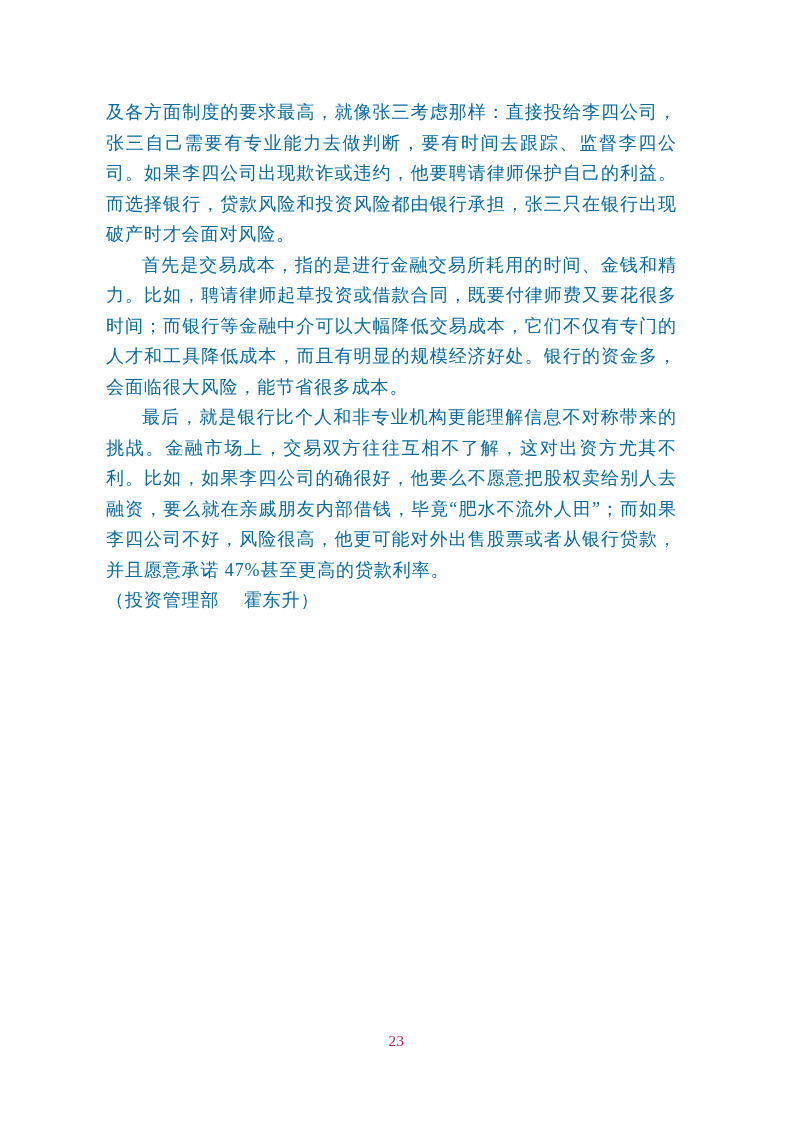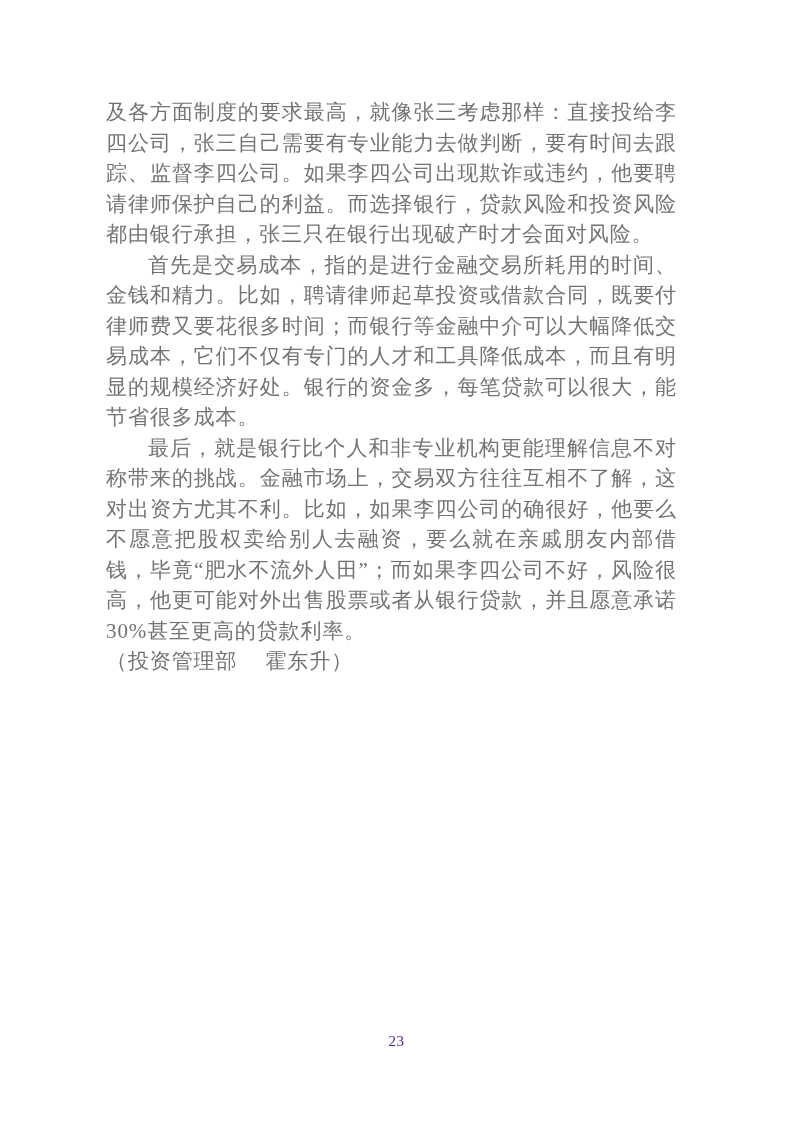--- a/index.html
+++ b/index.html
@@ -17,22 +17,22 @@
   .sheet {
     position: absolute;
     inset: 0;
     background: #ffffff;
   }
   .text-block {
     position: absolute;
     left: 106px;
     top: 97px;
     width: 571px;
-    color: #737373;
-    font-size: 21px;
+    color: #0369a1;
+    font-size: 18px;
     line-height: 30.5px;
     letter-spacing: 0.9px;
     text-align: justify;
     text-justify: inter-character;
   }
   .para {
     margin: 0;
     padding: 0;
     word-break: break-all;
   }
@@ -44,29 +44,29 @@
     text-indent: 0;
     letter-spacing: 0.9px;
   }
   .page-number {
     position: absolute;
     left: 0;
     top: 1033px;
     width: 100%;
     text-align: center;
     font-size: 15px;
-    color: #4c1d95;
+    color: #be185d;
     letter-spacing: 0.5px;
   }
 </style>
 </head>
 <body>
 
 <div class="sheet">
   <main class="text-block">
     <p class="para">及各方面制度的要求最高，就像张三考虑那样：直接投给李四公司，张三自己需要有专业能力去做判断，要有时间去跟踪、监督李四公司。如果李四公司出现欺诈或违约，他要聘请律师保护自己的利益。而选择银行，贷款风险和投资风险都由银行承担，张三只在银行出现破产时才会面对风险。</p>
-    <p class="para indent">首先是交易成本，指的是进行金融交易所耗用的时间、金钱和精力。比如，聘请律师起草投资或借款合同，既要付律师费又要花很多时间；而银行等金融中介可以大幅降低交易成本，它们不仅有专门的人才和工具降低成本，而且有明显的规模经济好处。银行的资金多，每笔贷款可以很大，能节省很多成本。</p>
-    <p class="para indent">最后，就是银行比个人和非专业机构更能理解信息不对称带来的挑战。金融市场上，交易双方往往互相不了解，这对出资方尤其不利。比如，如果李四公司的确很好，他要么不愿意把股权卖给别人去融资，要么就在亲戚朋友内部借钱，毕竟“肥水不流外人田”；而如果李四公司不好，风险很高，他更可能对外出售股票或者从银行贷款，并且愿意承诺 30%甚至更高的贷款利率。</p>
+    <p class="para indent">首先是交易成本，指的是进行金融交易所耗用的时间、金钱和精力。比如，聘请律师起草投资或借款合同，既要付律师费又要花很多时间；而银行等金融中介可以大幅降低交易成本，它们不仅有专门的人才和工具降低成本，而且有明显的规模经济好处。银行的资金多，会面临很大风险，能节省很多成本。</p>
+    <p class="para indent">最后，就是银行比个人和非专业机构更能理解信息不对称带来的挑战。金融市场上，交易双方往往互相不了解，这对出资方尤其不利。比如，如果李四公司的确很好，他要么不愿意把股权卖给别人去融资，要么就在亲戚朋友内部借钱，毕竟“肥水不流外人田”；而如果李四公司不好，风险很高，他更可能对外出售股票或者从银行贷款，并且愿意承诺 47%甚至更高的贷款利率。</p>
     <p class="para attribution">（投资管理部　 霍东升）</p>
   </main>
 
   <footer class="page-number">23</footer>
 </div>
 
 </body></html>

